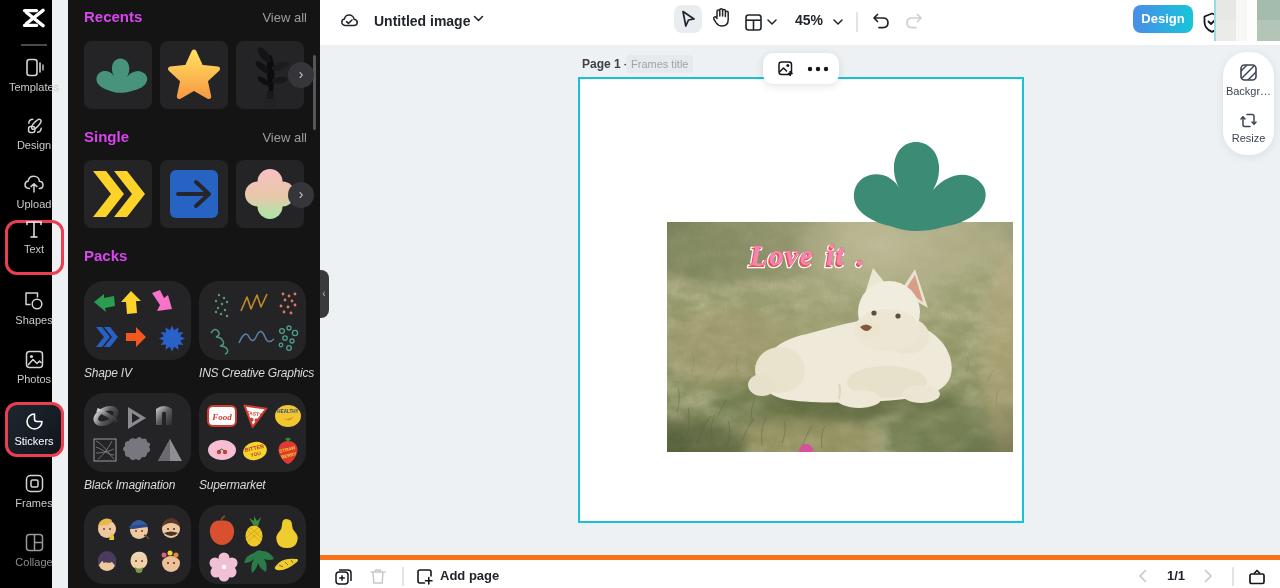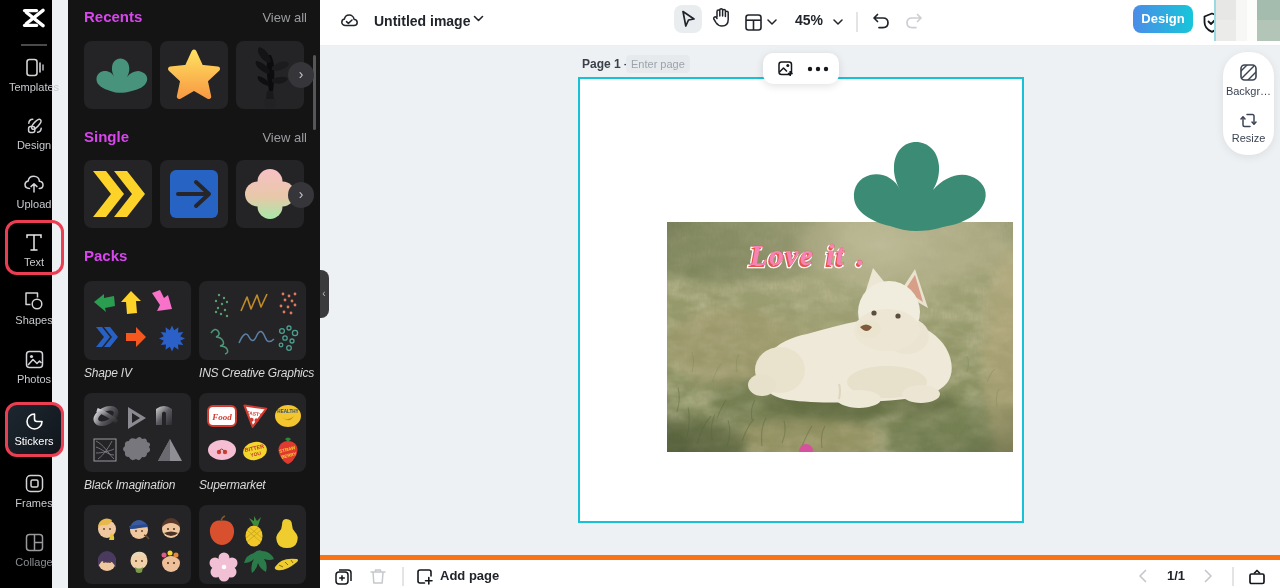--- a/index.html
+++ b/index.html
@@ -10,21 +10,21 @@
 
 #sidebar { left:0; top:0; width:52px; height:588px; background:#000; z-index:30; }
 .sb-item { position:absolute; left:0; width:68px; text-align:center; color:#c8cace; font-size:11px; z-index:6; }
 .sb-item svg { display:block; margin:0 auto 4px; }
 .sb-red { position:absolute; border:3px solid #ec3e52; border-radius:12px; left:5px; width:59px; height:55px; z-index:5; }
 
 #panel { left:68px; top:0; width:252px; height:588px; background:#141414; z-index:20; }
 .sec-head { position:absolute; left:16px; color:#d946ef; font-size:15px; font-weight:bold; }
 .viewall { position:absolute; right:13px; color:#9b9ca0; font-size:13px; font-weight:normal; }
 .thumb { position:absolute; width:68px; height:68px; background:#242427; border-radius:8px; }
-.pack { position:absolute; width:107px; height:79px; background:#242427; border-radius:8px; }
+.pack { position:absolute; width:107px; height:79px; background:#242427; border-radius:20px; }
 .pack-label { position:absolute; color:#d8d9db; font-size:12px; white-space:nowrap; letter-spacing:-0.2px;font-style:italic; }
 .circle-btn { position:absolute; width:26px; height:26px; border-radius:50%; background:#36363a; color:#c9cacd; text-align:center; line-height:24px; font-size:14px; z-index:6; }
 
 
 #topbar { left:320px; top:0; width:960px; height:46px; background:#fff; z-index:10; border-bottom:1px solid #eceef0; }
 .tb-title { position:absolute; left:54px; top:13px; font-size:14px; font-weight:bold; color:#21252b; }
 .tb-sel { position:absolute; left:354px; top:5px; width:28px; height:28px; background:#e9edf0; border-radius:8px; }
 .tb-pct { position:absolute; left:475px; top:12px; font-size:14px; color:#21252b; font-weight:bold;}
 #exportbtn { position:absolute; left:813px; top:5px; width:60px; height:28px; border-radius:8px; background:linear-gradient(90deg,#4b8ce8,#16c6d9); color:#fff; font-size:13px; font-weight:bold; text-align:center; line-height:28px; }
 
@@ -69,21 +69,21 @@
             <rect x="3.6" y="10.4" width="6.2" height="6.2" rx="2"></rect>
             <path d="M3.8 7.2 A4.2 4.2 0 0 1 7.8 3.2" stroke-linecap="round"></path>
             <path d="M12.6 16.2 A4.2 4.2 0 0 0 16.2 12.2" stroke-linecap="round"></path>
           </g>
         </svg>Design</div>
     <div class="sb-item" style="top:175px"><svg width="20" height="19" viewBox="0 0 20 19">
           <path d="M5.5 13.5 C2.8 13.5 1 11.8 1 9.6 C1 7.7 2.3 6.2 4.2 5.9 C4.6 3.2 6.9 1.2 9.8 1.2 C12.8 1.2 15.2 3.4 15.4 6.2 C17.5 6.4 19 8 19 10 C19 12 17.4 13.5 15.2 13.5" fill="none" stroke="#d3d4d7" stroke-width="1.5" stroke-linecap="round"></path>
           <path d="M10 17 L10 9 M7 11.6 L10 8.7 L13 11.6" fill="none" stroke="#d3d4d7" stroke-width="1.5" stroke-linecap="round" stroke-linejoin="round"></path>
         </svg>Upload</div>
     <div class="sb-red" style="top:220px"></div>
-    <div class="sb-item" style="top:233px"><svg width="18" height="19" viewBox="0 0 18 19">
+    <div class="sb-item" style="top:220px"><svg width="18" height="19" viewBox="0 0 18 19">
           <path d="M2 4.5 L2 2 L16 2 L16 4.5 M9 2 L9 17 M6 17 L12 17" fill="none" stroke="#e8e9eb" stroke-width="1.5" stroke-linecap="round"></path>
         </svg>Text</div>
     <div class="sb-item" style="top:291px"><svg width="20" height="19" viewBox="0 0 20 19">
           <path d="M6.5 13.5 L2 13.5 L2 2 L13.5 2 L13.5 6.5" fill="none" stroke="#d3d4d7" stroke-width="1.5" stroke-linejoin="round"></path>
           <circle cx="13" cy="13" r="4.8" fill="none" stroke="#d3d4d7" stroke-width="1.5"></circle>
         </svg>Shapes</div>
     <div class="sb-item" style="top:350px"><svg width="19" height="19" viewBox="0 0 19 19">
           <rect x="1.5" y="1.5" width="16" height="16" rx="3" fill="none" stroke="#d3d4d7" stroke-width="1.5"></rect>
           <circle cx="6.5" cy="6.5" r="1.6" fill="#d3d4d7"></circle>
           <path d="M3 15 L8 9.5 L12 13.5 L14.5 11 L16.5 13" fill="none" stroke="#d3d4d7" stroke-width="1.5" stroke-linejoin="round"></path>
@@ -401,21 +401,21 @@
     <div id="exportbtn">Design</div>
     <svg class="abs" style="left:883px;top:12px" width="18" height="21" viewBox="0 0 18 21">
         <path d="M9 1.5 L16.5 4.5 L16.5 10 C16.5 15 13.5 18 9 19.8 C4.5 18 1.5 15 1.5 10 L1.5 4.5 Z" fill="none" stroke="#14181d" stroke-width="1.8" stroke-linejoin="round"></path>
         <path d="M5.5 9.5 L8 12 L12.5 7.5" fill="none" stroke="#14181d" stroke-width="1.8" stroke-linecap="round" stroke-linejoin="round"></path>
       </svg>
   </div>
 
   <div id="canvas" class="abs">
     <div id="page"></div>
     <div id="pagelabel">Page 1 –</div>
-    <div id="entertitle">Enter page</div>
+    <div id="entertitle">Frames title</div>
 
     <svg class="abs" style="left:347px;top:176px;z-index:3" width="346" height="230" viewBox="0 0 346 230" id="photo">
       <defs>
         <linearGradient id="grass" x1="0" y1="0" x2="0" y2="1">
           <stop offset="0" stop-color="#a6a981"></stop>
           <stop offset="0.28" stop-color="#989c70"></stop>
           <stop offset="0.6" stop-color="#8d9366"></stop>
           <stop offset="1" stop-color="#7a845b"></stop>
         </linearGradient>
         <radialGradient id="haze" cx="0.62" cy="0.1" r="0.55">

